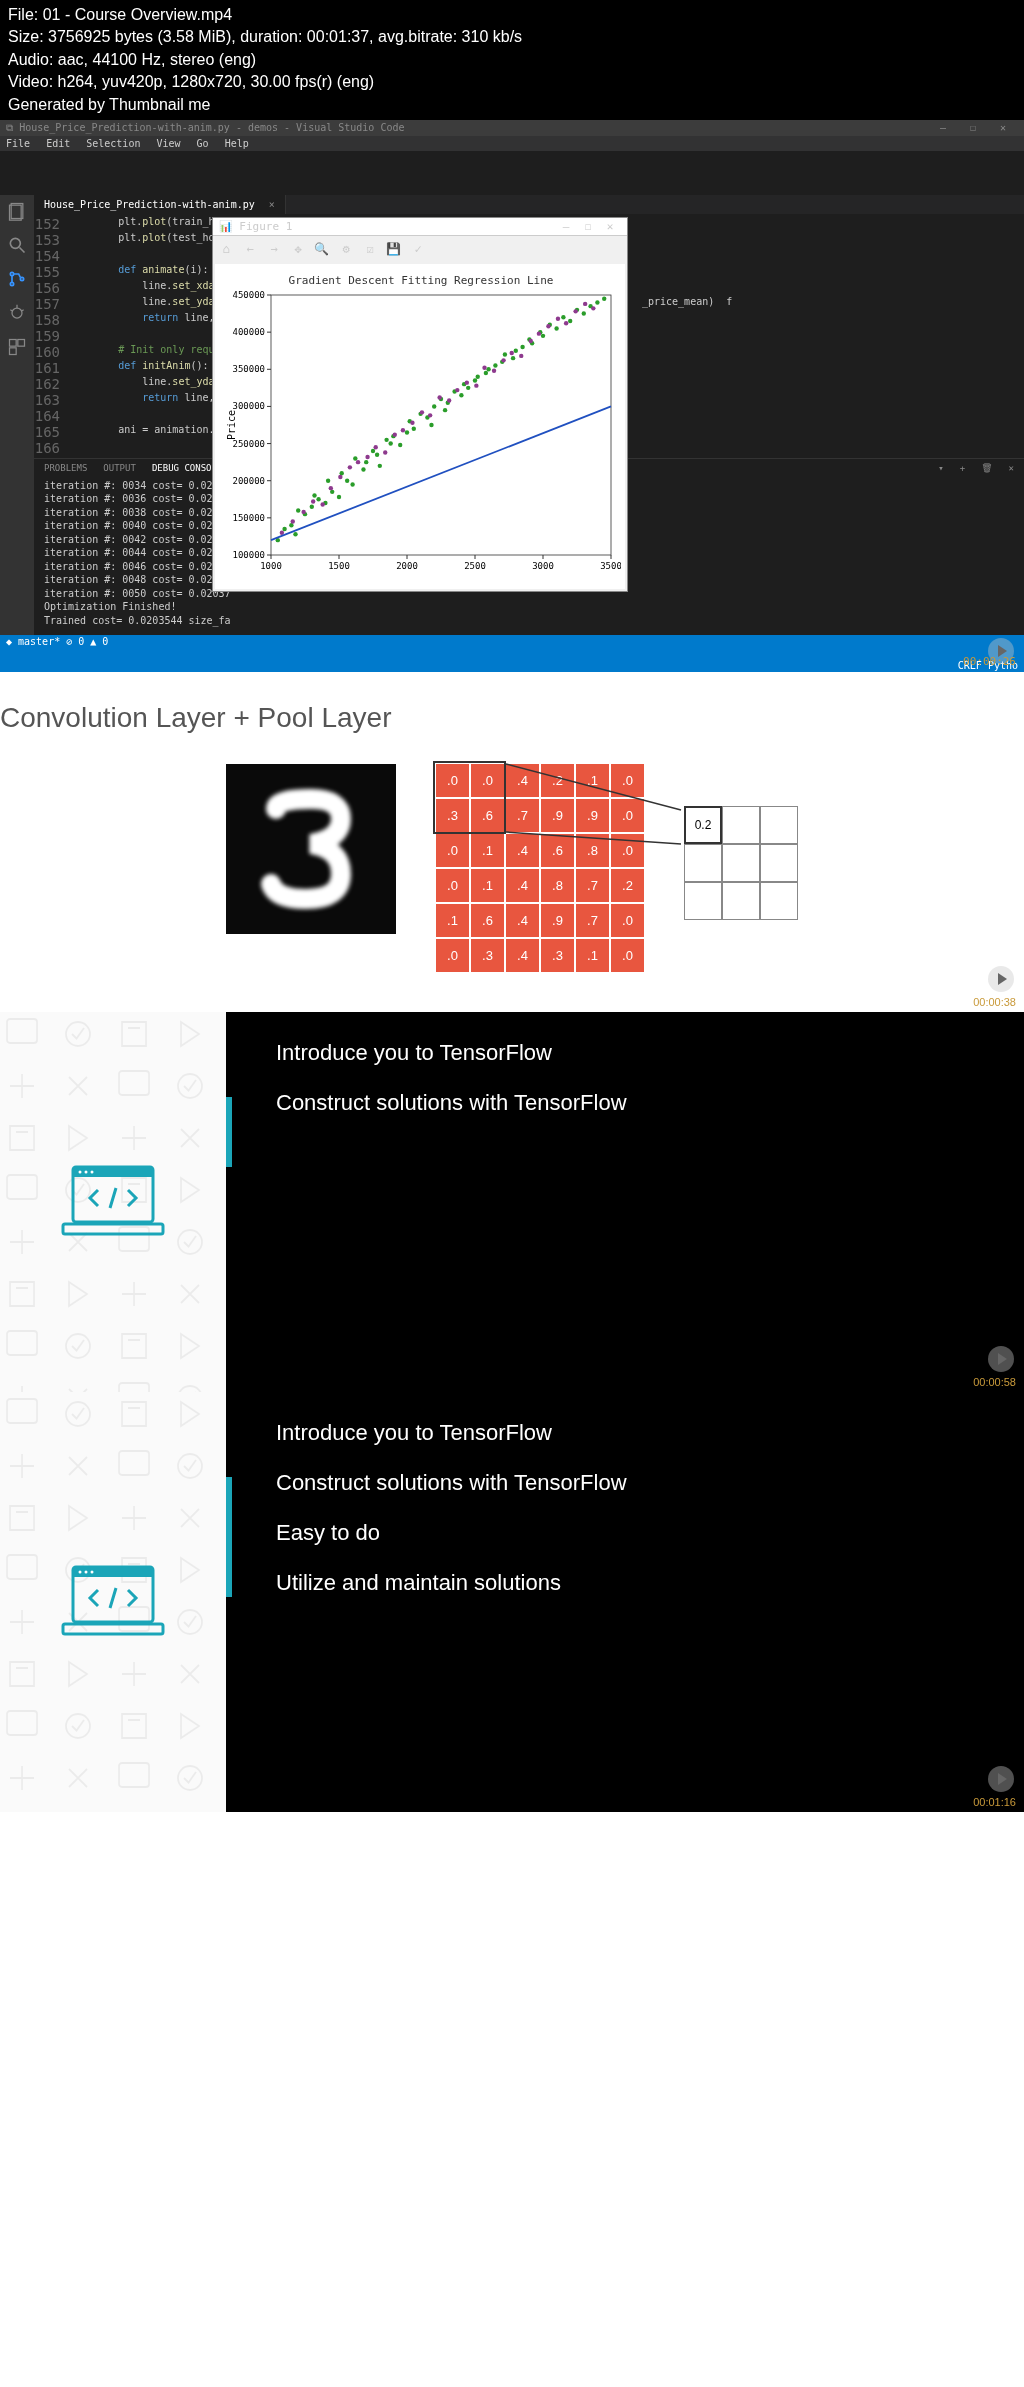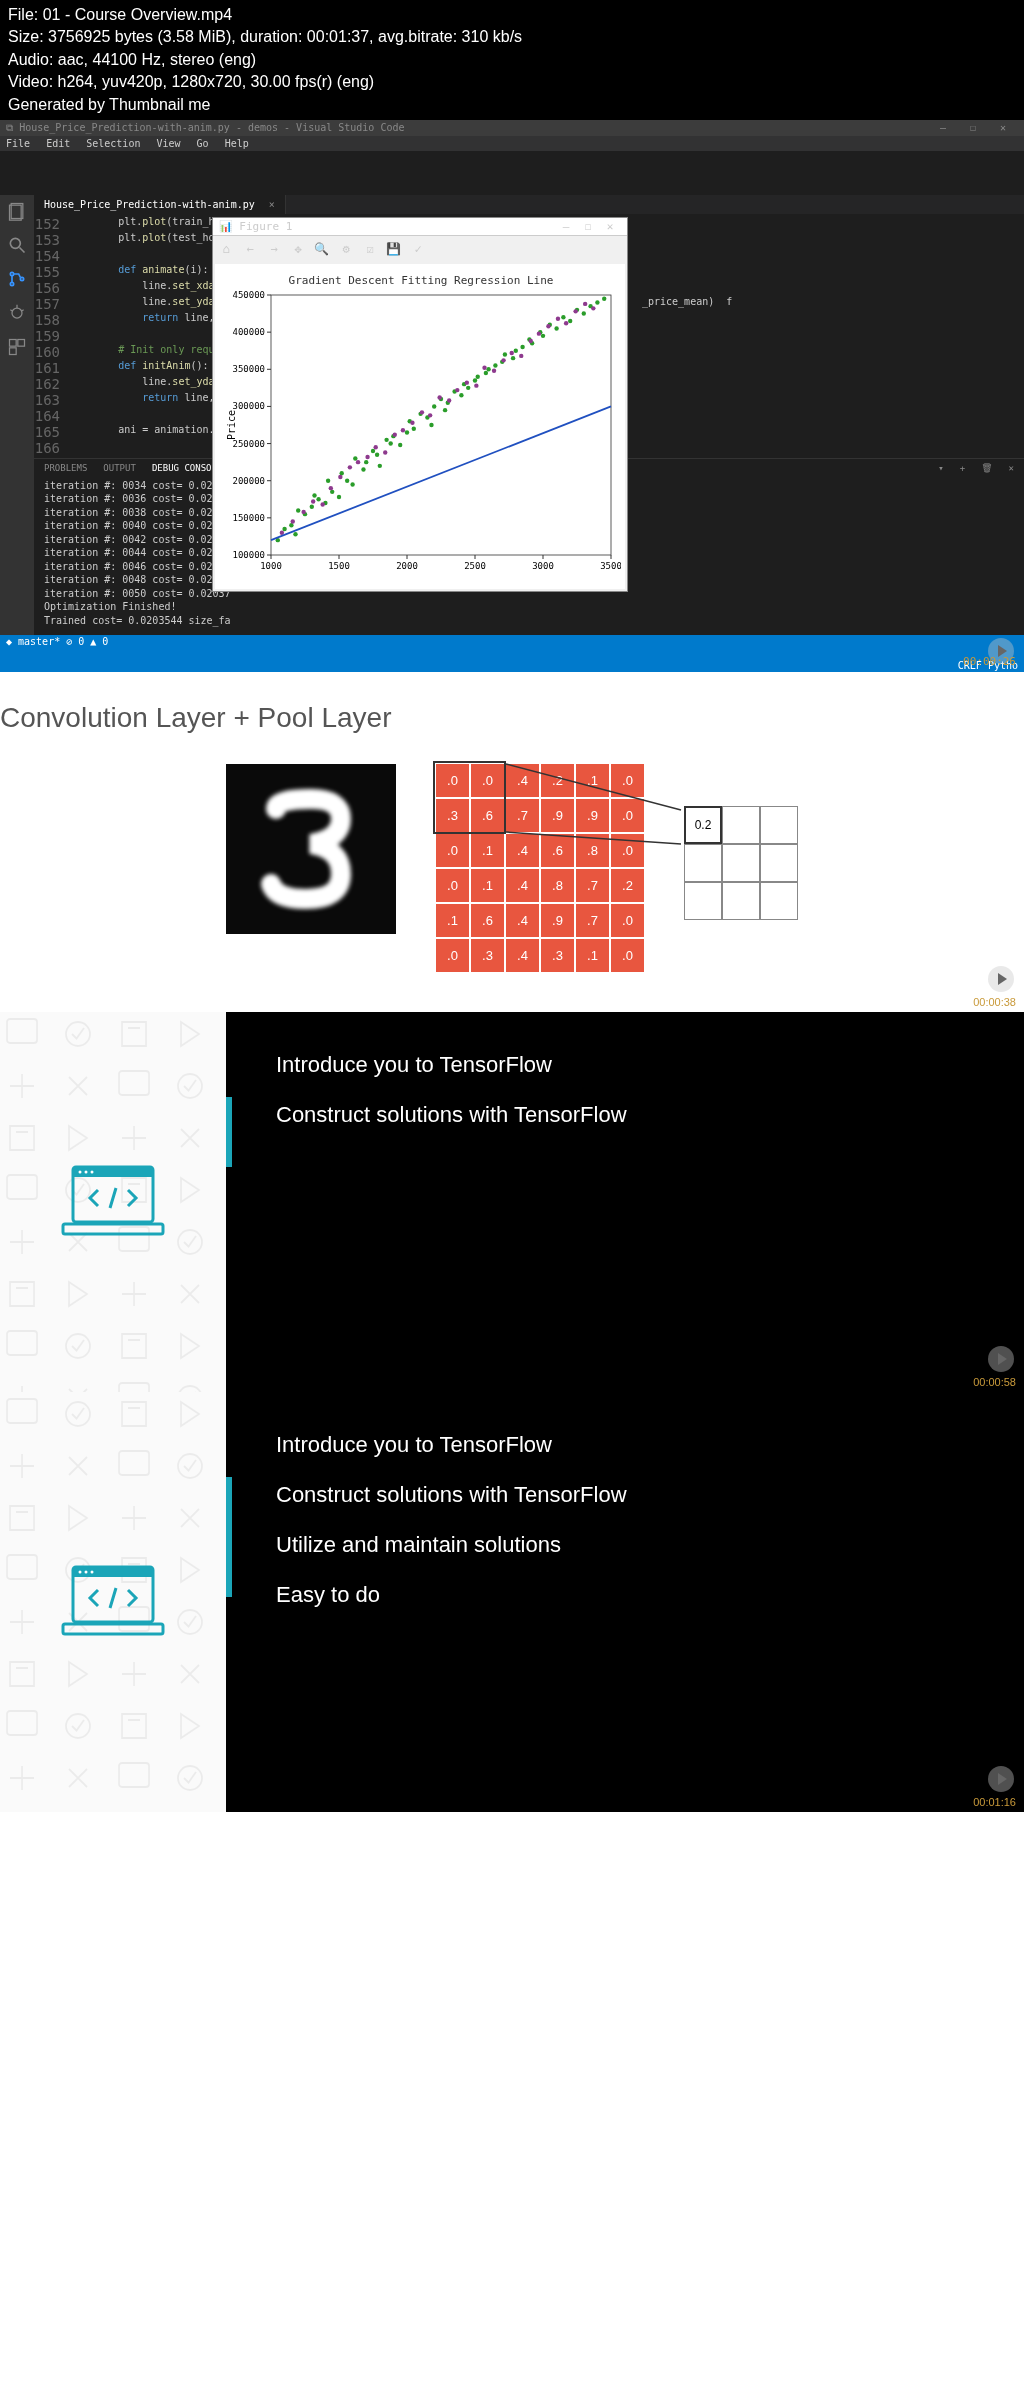--- a/index.html
+++ b/index.html
@@ -56,21 +56,21 @@
 .pool-grid { display: grid; grid-template-columns: repeat(3, 38px); grid-template-rows: repeat(3, 38px); }
 .pool-cell { border: 1px solid #888; display: flex; align-items: center; justify-content: center; font-size: 12px; }
 .pool-highlight{border:2px solid #333 !important;}
 
 
 .slide { display: flex; height: 380px; position: relative; }
 .slide-left { width: 226px; background: #fafafa; position: relative; overflow: hidden; display:flex; align-items:center; justify-content:center;}
 .bg-icons{position:absolute; inset:0; opacity:0.12;}
 .bg-icons svg{position:absolute;}
 .laptop-icon { position: relative; z-index: 2; }
-.slide-right { flex: 1; background: #000; padding: 40px 30px 30px 50px; position: relative; text-decoration: underline; }
+.slide-right { flex: 1; background: #000; padding: 28px 30px 30px 50px; position: relative; text-decoration: underline; }
 .accent-bar { position: absolute; left: 0; top: 85px; width: 6px; height: 70px; background: #1ba5b8; }
 .slide-right .line { color: #fff; font-size: 22px; font-weight: 300; margin-bottom: 24px; }
 .timestamp { position: absolute; bottom: 4px; right: 8px; color: #c99a3a; font-size: 11px; z-index:5;}
 .play-overlay { position: absolute; bottom: 20px; right: 10px; width: 26px; height: 26px; border-radius: 50%; background: rgba(200,200,200,0.4); display:flex; align-items:center; justify-content:center; z-index:5;}
 .play-overlay::after{content:""; border-left:9px solid #666; border-top:6px solid transparent; border-bottom:6px solid transparent; margin-left:2px;}
 </style>
 </head>
 <body>
 
 <div class="video-header">
@@ -695,18 +695,18 @@
         <circle cx="28" cy="10" r="1.5" fill="#fff"></circle>
         <circle cx="34" cy="10" r="1.5" fill="#fff"></circle>
       <rect x="5" y="62" width="100" height="10" rx="2" fill="none" stroke="#1ba5b8" stroke-width="3"></rect>
       <path d="M 40 28 L 32 36 L 40 44 M 70 28 L 78 36 L 70 44 M 58 26 L 52 46" fill="none" stroke="#1ba5b8" stroke-width="3"></path>
     </svg>
   </div>
   <div class="slide-right">
     <div class="accent-bar" style="height:120px;"></div>
     <div class="line">Introduce you to TensorFlow</div>
     <div class="line">Construct solutions with TensorFlow</div>
+    <div class="line">Easy to do</div>
     <div class="line">Utilize and maintain solutions</div>
-    <div class="line">Easy to do</div>
     <div class="play-overlay"></div>
     <div class="timestamp">00:01:16</div>
   </div>
 </div>
 
 </body></html>

